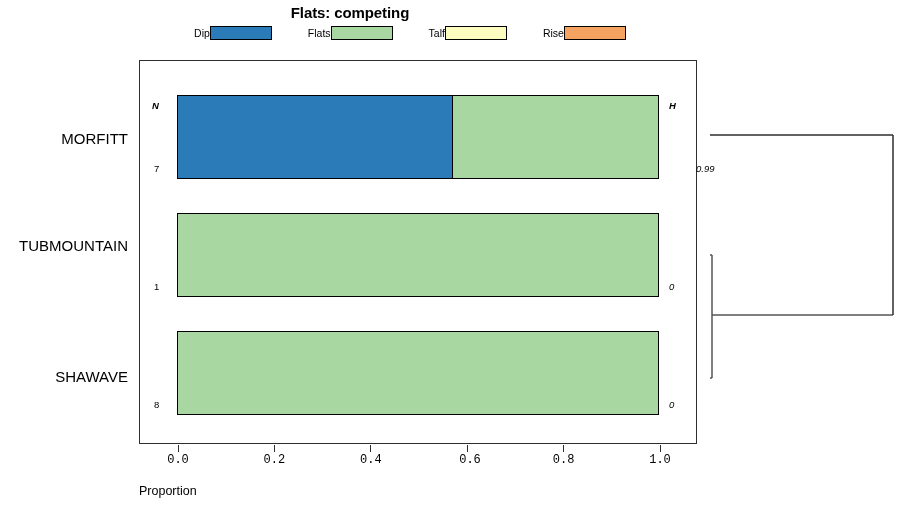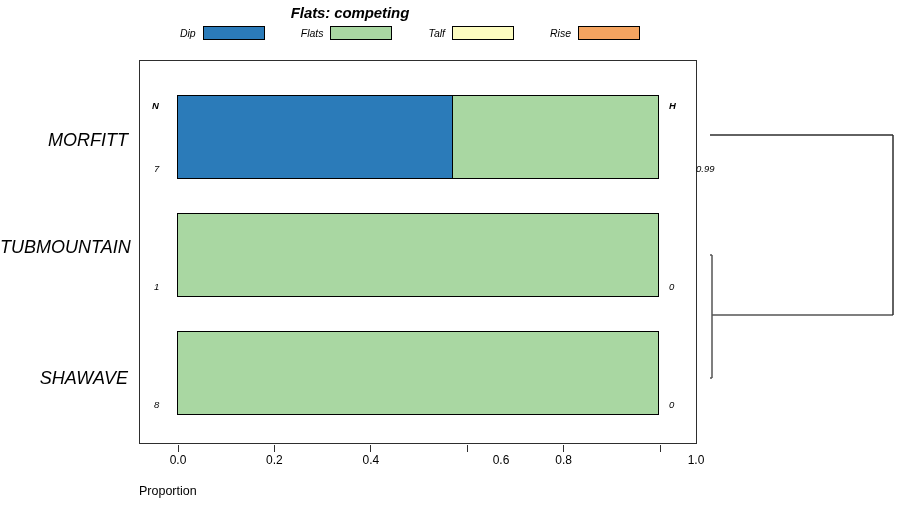--- a/index.html
+++ b/index.html
@@ -8,21 +8,21 @@
     background: #ffffff;
   }
   body {
     width: 900px;
     height: 520px;
     position: relative;
     font-family: "Liberation Sans", sans-serif;
     color: #000000;
     overflow: hidden;
   }
-  .abs { position: absolute; font-style: italic; }
+  .abs { position: absolute; }
 
   
   #chart-title {
     left: 0; top: 4px; width: 700px;
     text-align: center;
     font-size: 15px;
     font-weight: bold;
     letter-spacing: -0.1px;
   }
 
@@ -31,21 +31,20 @@
     left: 139px; top: 24px; width: 558px;
     height: 18px;
     display: flex;
     align-items: center;
     justify-content: center;
     gap: 0px;
   }
   .legend-entry {
     display: flex;
     align-items: center;
-    gap: 7px;
     margin-right: 36px;
   }
   .legend-entry:last-child { margin-right: 16px; }
   .legend-label {
     font-size: 10.5px;
     line-height: 1;
     white-space: nowrap;
   }
   .legend-swatch {
     width: 62px;
@@ -74,21 +73,21 @@
     background: #ffffff;
   }
   .bar-seg { height: 100%; box-sizing: border-box; }
   .bar-seg + .bar-seg { border-left: 1.6px solid #000000; }
 
   
   .row-name {
     position: absolute;
     right: 0;
     text-align: right;
-    font-size: 18px;
+    font-size: 15px;
     white-space: nowrap;
   }
   .row-n {
     position: absolute;
     font-size: 9.5px;
     white-space: nowrap;
   }
   .row-h {
     position: absolute;
     font-size: 9.5px;
@@ -116,20 +115,21 @@
     height: 7px;
     background: #2e2e2e;
     top: 445px;
   }
   .tick-label {
     position: absolute;
     top: 453px;
     font-size: 12px;
     transform: translateX(-50%);
     white-space: nowrap;
+    font-family: Liberation Mono, monospace;
   }
   #x-axis-title {
     position: absolute;
     left: 139px; top: 484px;
     width: 558px;
     font-size: 12.5px;
   }
 
   
   #dendrogram {
@@ -213,23 +213,23 @@
   <div class="tick-mark" style="left:177.5px;"></div>
   <div class="tick-mark" style="left:273.9px;"></div>
   <div class="tick-mark" style="left:370.3px;"></div>
   <div class="tick-mark" style="left:466.7px;"></div>
   <div class="tick-mark" style="left:563.1px;"></div>
   <div class="tick-mark" style="left:659.5px;"></div>
 
   <div class="tick-label" style="left:178px;">0.0</div>
   <div class="tick-label" style="left:274.4px;">0.2</div>
   <div class="tick-label" style="left:370.8px;">0.4</div>
-  <div class="tick-label" style="left:485px;padding-left:32px;">0.6</div>
+  <div class="tick-label" style="left:454px;padding-left:32px;">0.6</div>
   <div class="tick-label" style="left:563.6px;">0.8</div>
-  <div class="tick-label" style="left:696px;">1.0</div>
+  <div class="tick-label" style="left:660px;">1.0</div>
 </div>
 
 <div id="x-axis-title">Proportion</div>
 
 <div class="abs" id="dendrogram">
   <svg width="200" height="384" viewBox="0 0 200 384">
 
     <path d="M10,75 L193,75" stroke="#2e2e2e" stroke-width="1.5" fill="none"></path>
 
     <path d="M10,195 L12,195" stroke="#555" stroke-width="1.5" fill="none"></path>

